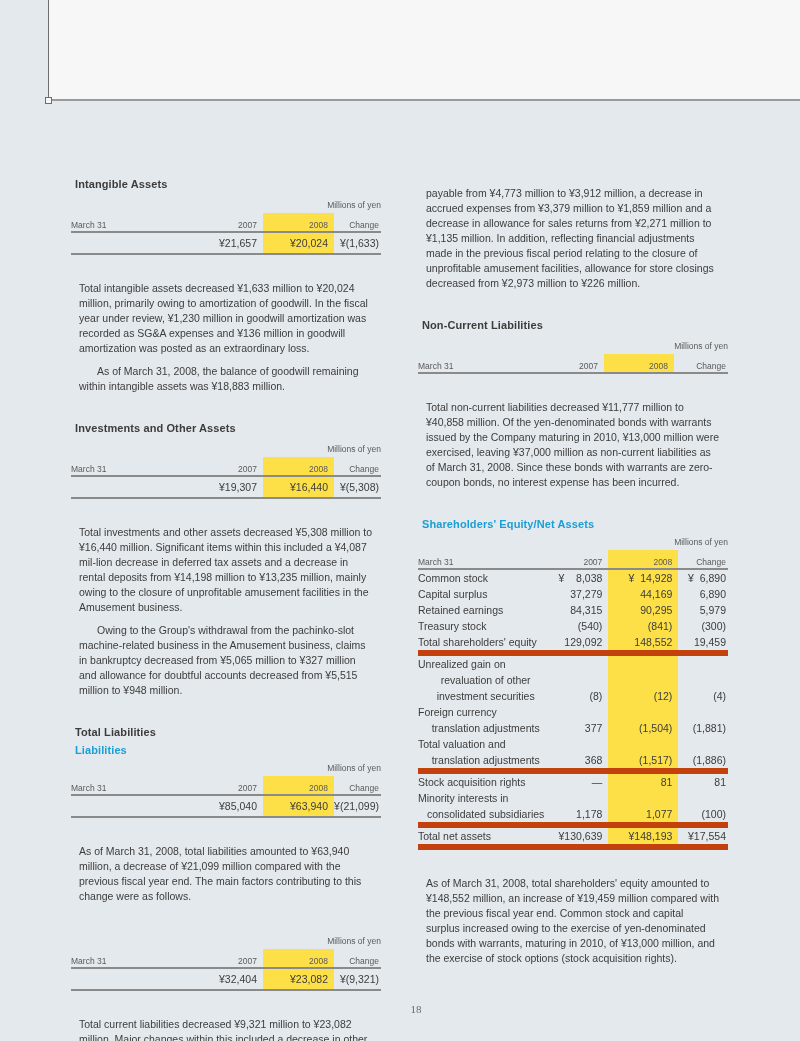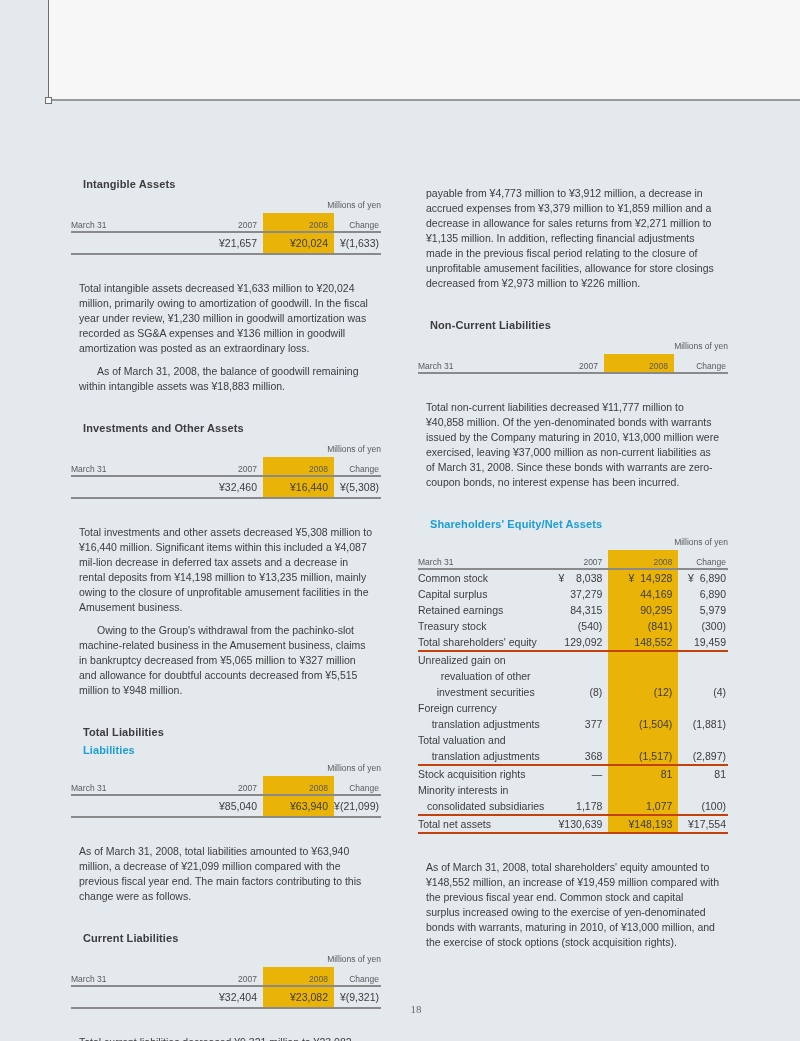--- a/index.html
+++ b/index.html
@@ -16,33 +16,33 @@
       border-bottom: 2px solid #9a9a9a;
     }
     .frame-corner {
       position: absolute; left: 45px; top: 97px; width: 5px; height: 5px;
       border: 1px solid #6e6e6e; background: #f7f7f7;
     }
     .col { position: absolute; top: 178px; width: 310px; }
     .col.left { left: 71px; }
     .col.right { left: 418px; }
 
-    .section-title { font-size: 11px; font-weight: bold; color: #3c3c3c; margin: 0 0 6px 12px; letter-spacing: 0.1px; }
+    .section-title { font-size: 11px; font-weight: bold; color: #3c3c3c; margin: 0 0 6px 4px; letter-spacing: 0.1px; }
     .section-title.blue { color: #1b9ed5; margin-bottom: 3px; }
 
     table.fin { width: 310px; border-collapse: collapse; font-size: 10.5px; color: #3c3c3c; }
     table.fin td { padding: 0; height: 16px; white-space: nowrap; }
     table.fin .unit td { font-size: 8.5px; color: #5a5a5a; text-align: right; height: 17px; }
     table.fin .head td { font-size: 8.5px; color: #5a5a5a; height: 17px; border-bottom: 2px solid #8a8a8a; vertical-align: bottom; padding-bottom: 1px; }
     table.fin .num { text-align: right; }
-    table.fin td.c2008 { background: #eab308; padding-right: 6px; margin-top: 22px; }
+    table.fin td.c2008 { background: #fde047; padding-right: 6px; margin-top: 22px; }
     table.fin td.c2007 { padding-right: 6px; }
     table.fin td.cchg { padding-right: 2px; }
     table.fin .single td { border-bottom: 2px solid #8a8a8a; height: 20px; }
-    table.fin .rule td { border-bottom: 2px solid #c2410c; }
+    table.fin .rule td { border-bottom: 6px solid #c2410c; }
     table.fin .indent { padding-left: 9px; text-align: center; }
 
     p.body { font-size: 10.5px; line-height: 15px; margin: 8px; color: #3c3c3c; }
     p.body.ind { text-indent: 18px; }
     .gap-m { height: 18px; }
     .gap-l { height: 20px; }
 
     .page-number {
       position: absolute; left: 0; width: 800px; top: 1003px; text-align: center;
       font-family: "Liberation Serif", serif; font-size: 11px; color: #6a6a6a; padding-left: 16px;
@@ -88,21 +88,21 @@
           <td colspan="4">Millions of yen</td>
         </tr>
     <tr class="head">
       <td style="width:128px">March 31</td>
       <td class="num c2007" style="width:58px">2007</td>
       <td class="num c2008" style="width:65px">2008</td>
       <td class="num cchg">Change</td>
     </tr>
     <tr class="single">
       <td></td>
-      <td class="num c2007">¥32,460</td>
+      <td class="num c2007">¥19,307</td>
       <td class="num c2008">¥16,440</td>
       <td class="num cchg">¥(5,308)</td>
     </tr>
   </tbody>
     </table>
   <div class="gap-m"></div>
   <p class="body">Total investments and other assets decreased ¥5,308 million to ¥16,440 million. Significant items within this included a ¥4,087 mil-lion decrease in deferred tax assets and a decrease in rental deposits from ¥14,198 million to ¥13,235 million, mainly owing to the closure of unprofitable amusement facilities in the Amusement business.</p>
   <p class="body ind">Owing to the Group's withdrawal from the pachinko-slot machine-related business in the Amusement business, claims in bankruptcy decreased from ¥5,065 million to ¥327 million and allowance for doubtful accounts decreased from ¥5,515 million to ¥948 million.</p>
 
   <div class="gap-l"></div>
@@ -124,21 +124,20 @@
       <td class="num c2007">¥85,040</td>
       <td class="num c2008">¥63,940</td>
       <td class="num cchg">¥(21,099)</td>
     </tr>
   </tbody>
     </table>
   <div class="gap-m"></div>
   <p class="body">As of March 31, 2008, total liabilities amounted to ¥63,940 million, a decrease of ¥21,099 million compared with the previous fiscal year end. The main factors contributing to this change were as follows.</p>
 
   <div class="gap-l"></div>
-  <div class="section-title">Current Liabilities</div>
   <table class="fin">
     <tbody>
         <tr class="unit">
           <td colspan="4">Millions of yen</td>
         </tr>
     <tr class="head">
       <td style="width:128px">March 31</td>
       <td class="num c2007" style="width:58px">2007</td>
       <td class="num c2008" style="width:65px">2008</td>
       <td class="num cchg">Change</td>
@@ -252,21 +251,21 @@
     <tr>
           <td>Total valuation and</td>
           <td class="c2007"></td>
           <td class="c2008"></td>
           <td></td>
         </tr>
     <tr class="rule">
       <td class="indent">translation adjustments</td>
       <td class="num c2007">368</td>
       <td class="num c2008">(1,517)</td>
-      <td class="num cchg">(2,897)</td>
+      <td class="num cchg">(1,886)</td>
     </tr>
     <tr>
       <td>Stock acquisition rights</td>
       <td class="num c2007">—</td>
       <td class="num c2008">81</td>
       <td class="num cchg">81</td>
     </tr>
     <tr>
           <td>Minority interests in</td>
           <td class="c2007"></td>

